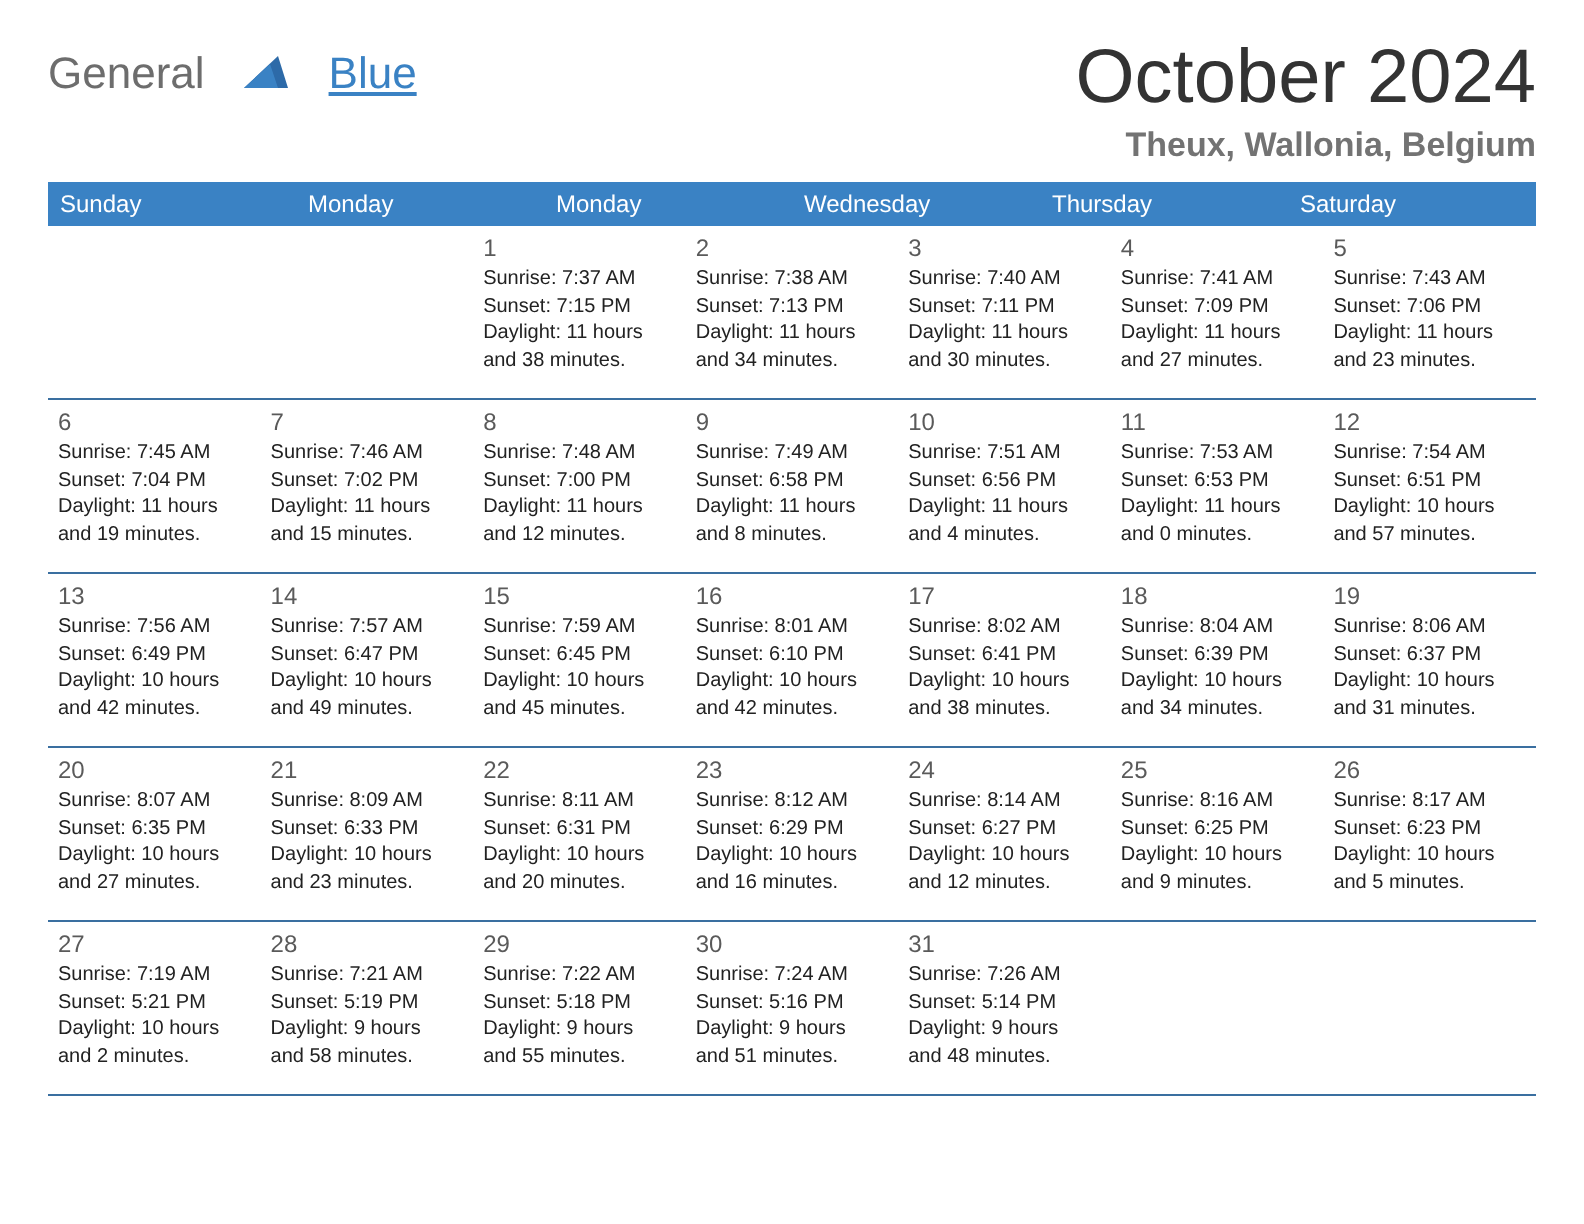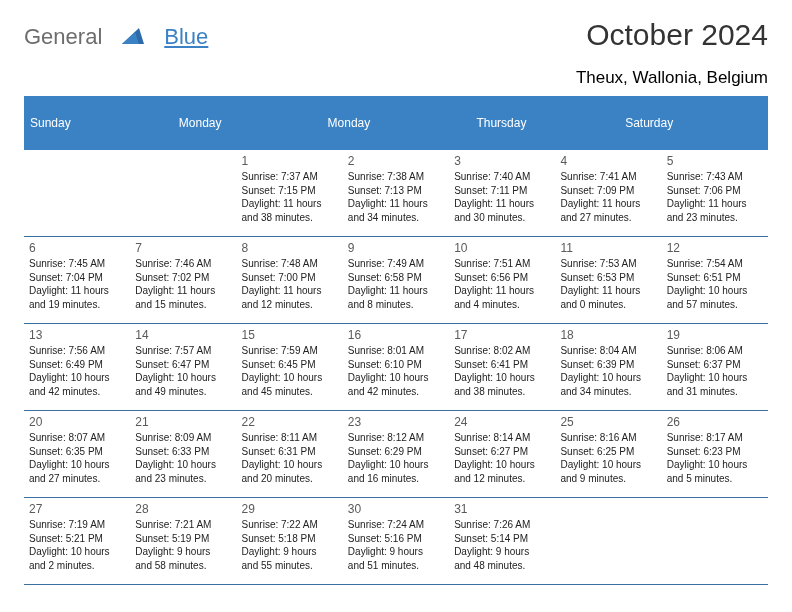--- a/index.html
+++ b/index.html
@@ -4,25 +4,25 @@
   <style>
     * { box-sizing: border-box; margin: 0; padding: 0; }
     body { background: #fff; font-family: Arial, Helvetica, sans-serif; width: 792px; height: 612px; overflow: hidden; }
     .page { padding: 18px 24px; }
     .header-row { display: flex; justify-content: space-between; align-items: flex-start; margin-bottom: 8px; }
     .logo { display: flex; align-items: center; gap: 20px; margin-top: 6px; }
     .logo-text1 { font-size: 22px; color: #6d6d6d; font-weight: 400; }
     .logo-text2 { font-size: 22px; color: #3a82c4; font-weight: 400; text-decoration: underline; }
     .logo-icon { display: inline-block; }
     .title-block { text-align: right; }
-    .title { font-size: 30px; color: #333; font-weight: 400; margin-bottom: 16px; }
-    .location { font-size: 17px; color: #000000; font-weight: 400; }
+    .title { font-size: 38px; color: #333; font-weight: 400; margin-bottom: 2px; }
+    .location { font-size: 17px; color: #737373; font-weight: 700; }
     .calendar { width: 100%; }
     .weekday-row { display: flex; background: #3a82c4; }
-    .weekday-cell { flex: 1; color: #fff; font-size: 12px; padding: 20px 6px; font-weight: 400; }
+    .weekday-cell { flex: 1; color: #fff; font-size: 12px; padding: 4px 6px; font-weight: 400; }
     .week-row { display: flex; border-bottom: 1px solid #3a6fa0; }
     .day-cell { flex: 1; min-height: 86px; padding: 3px 5px 5px; font-size: 10px; line-height: 1.35; color: #222; }
     .day-num { font-size: 12px; color: #5a5a5a; display: block; margin-bottom: 1px; }
     .day-line { display: block; }
   </style>
 </head>
 <body>
 
 <div class="page">
   <div class="header-row">
@@ -40,20 +40,21 @@
       <div class="title">October 2024</div>
       <div class="location">Theux, Wallonia, Belgium</div>
     </div>
   </div>
 
   <div class="calendar">
     <div class="weekday-row" id="weekday-row">
         <div class="weekday-cell">Sunday</div>
         <div class="weekday-cell">Monday</div>
         <div class="weekday-cell">Monday</div>
+        <div class="weekday-cell">Wednesday</div>
         <div class="weekday-cell">Thursday</div>
         <div class="weekday-cell">Saturday</div>
       </div>
     <div id="weeks-container">
         <div class="week-row">
           <div class="day-cell"></div>
           <div class="day-cell"></div>
           <div class="day-cell">
             <span class="day-num">1</span>
             <span class="day-line">Sunrise: 7:37 AM</span>

